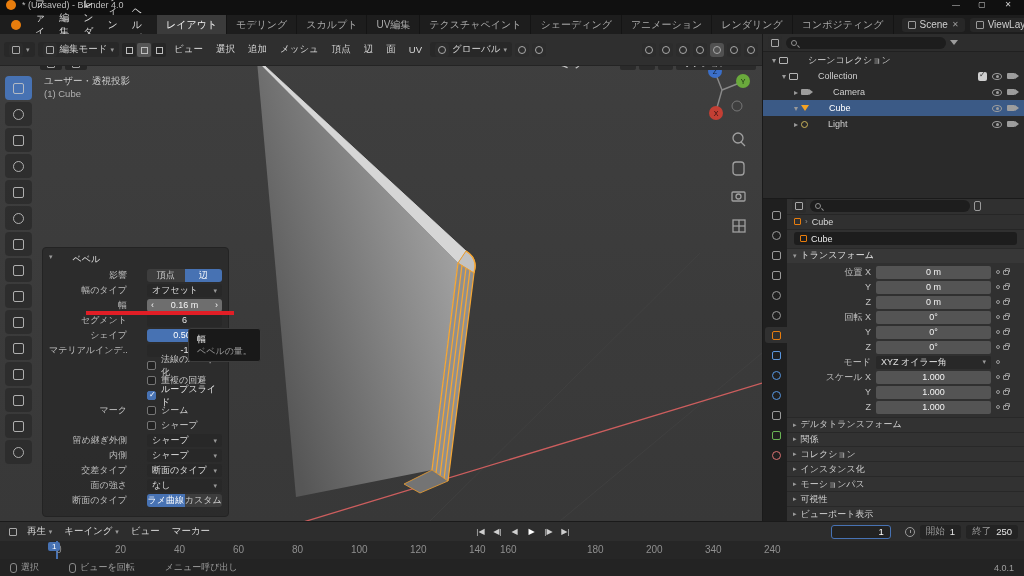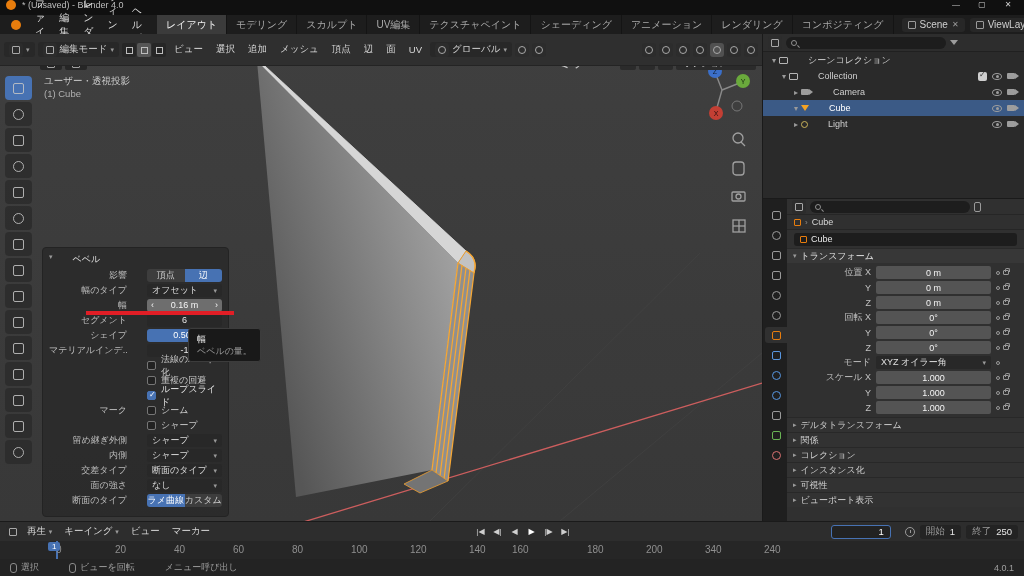--- a/index.html
+++ b/index.html
@@ -729,20 +729,24 @@
         <div class="csect">
             <span class="car">▸</span>
             <span>コレクション</span>
           </div>
         <div class="csect">
             <span class="car">▸</span>
             <span>インスタンス化</span>
           </div>
         <div class="csect">
             <span class="car">▸</span>
+            <span>モーションパス</span>
+          </div>
+        <div class="csect">
+            <span class="car">▸</span>
             <span>可視性</span>
           </div>
         <div class="csect">
             <span class="car">▸</span>
             <span>ビューポート表示</span>
           </div>
       </div>
     </div>
   </div>
 </div>
@@ -777,21 +781,21 @@
     <span class="playhead"></span>
     <span class="ph-chip">1</span>
     <span class="tick" style="left:56px">0</span>
     <span class="tick" style="left:115px">20</span>
     <span class="tick" style="left:174px">40</span>
     <span class="tick" style="left:233px">60</span>
     <span class="tick" style="left:292px">80</span>
     <span class="tick" style="left:351px">100</span>
     <span class="tick" style="left:410px">120</span>
     <span class="tick" style="left:469px">140</span>
-    <span class="tick" style="left:512px">160</span>
+    <span class="tick" style="left:500px">160</span>
     <span class="tick" style="left:587px">180</span>
     <span class="tick" style="left:646px">200</span>
     <span class="tick" style="left:705px">340</span>
     <span class="tick" style="left:764px">240</span>
   </div>
 </div>
 
 <div class="statusbar">
   <span class="st-item">
       <span class="mico"></span>

